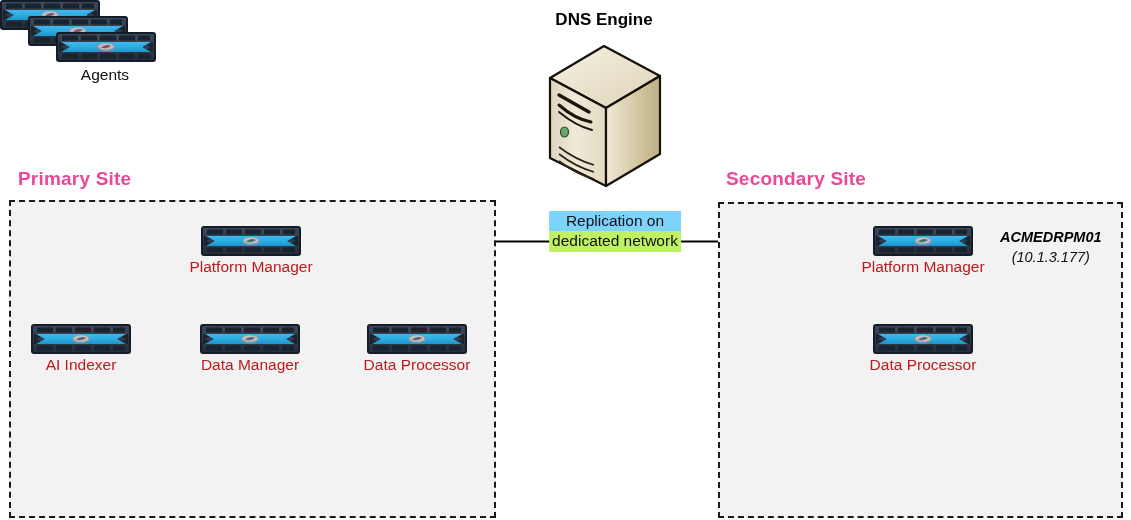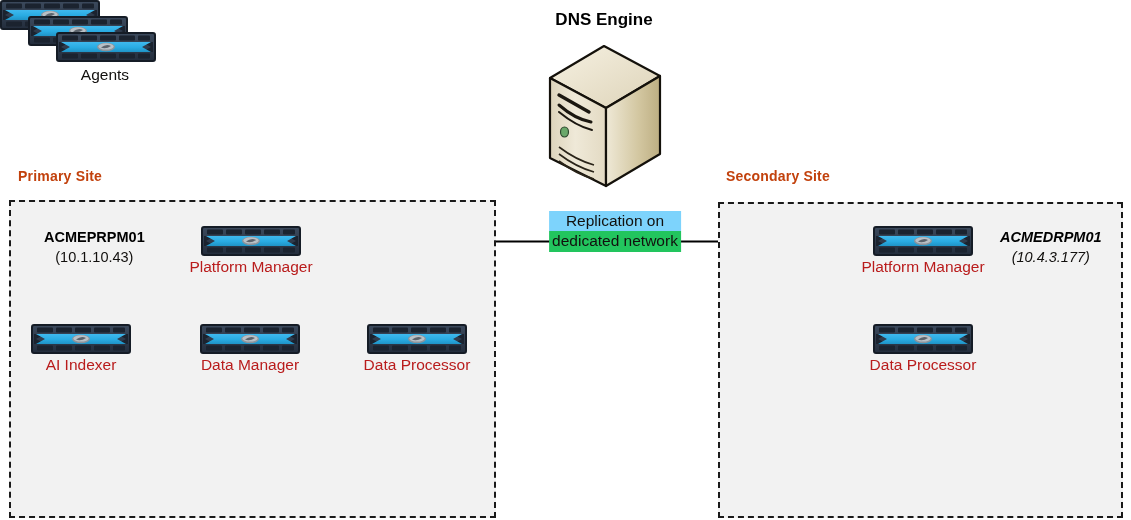--- a/index.html
+++ b/index.html
@@ -24,24 +24,24 @@
     position: absolute;
     background: #f2f2f2;
     border: 2px dashed #1a1a1a;
     box-sizing: border-box;
   }
   #primary-site-box  { left: 9px;   top: 200px; width: 487px; height: 318px; }
   #secondary-site-box{ left: 718px; top: 202px; width: 405px; height: 316px; }
 
   .site-title {
     position: absolute;
-    font-size: 14px;
+    font-size: 19px;
     font-weight: bold;
     letter-spacing: 0.2px;
-    color: #c2410c;
+    color: #ec4899;
     white-space: nowrap;
   }
   #primary-site-title   { left: 18px;  top: 168px; }
   #secondary-site-title { left: 726px; top: 168px; }
 
   
   .appliance {
     position: absolute;
     width: 100px;
     height: 30px;
@@ -132,21 +132,21 @@
     line-height: 1.32;
     white-space: nowrap;
   }
   #replication-label .rep-line-1 {
     display: block;
     background: #7dd3fc;
     padding: 0 3px;
   }
   #replication-label .rep-line-2 {
     display: block;
-    background: #22c55e;
+    background: #bef264;
     padding: 0 3px;
   }
 </style>
 </head>
 <body>
 
 <svg width="0" height="0" style="position:absolute" aria-hidden="true">
   <defs>
     <linearGradient id="bandGrad" x1="0" y1="0" x2="0" y2="1">
       <stop offset="0%" stop-color="#3fb9ee"></stop>
@@ -226,24 +226,20 @@
     </svg>
   </div>
   <div id="replication-label">
     <span class="rep-line-1">Replication on</span>
     <span class="rep-line-2">dedicated network</span>
   </div>
 
   <div id="primary-site-title" class="site-title">Primary Site</div>
   <div id="primary-site-box" class="site-box"></div>
 
-  <div id="primary-host-label" class="host-label">
-    <span class="host-name">ACMEPRPM01</span>
-    <span class="host-ip">(10.1.10.43)</span>
-  </div>
 
   <div class="node" style="left:201px; top:226px; width:100px;">
     <div class="appliance">
       <svg viewBox="0 0 100 30">
           <use href="#applianceSym"></use>
         </svg>
     </div>
     <div class="node-caption">Platform Manager</div>
   </div>
 
@@ -291,21 +287,21 @@
         </svg>
     </div>
     <div id="agents-caption">Agents</div>
   </div>
 
   <div id="secondary-site-title" class="site-title">Secondary Site</div>
   <div id="secondary-site-box" class="site-box"></div>
 
   <div id="secondary-host-label" class="host-label">
     <span class="host-name">ACMEDRPM01</span>
-    <span class="host-ip">(10.4.3.177)</span>
+    <span class="host-ip">(10.1.3.177)</span>
   </div>
 
   <div class="node" style="left:873px; top:226px; width:100px;">
     <div class="appliance">
       <svg viewBox="0 0 100 30">
           <use href="#applianceSym"></use>
         </svg>
     </div>
     <div class="node-caption">Platform Manager</div>
   </div>

